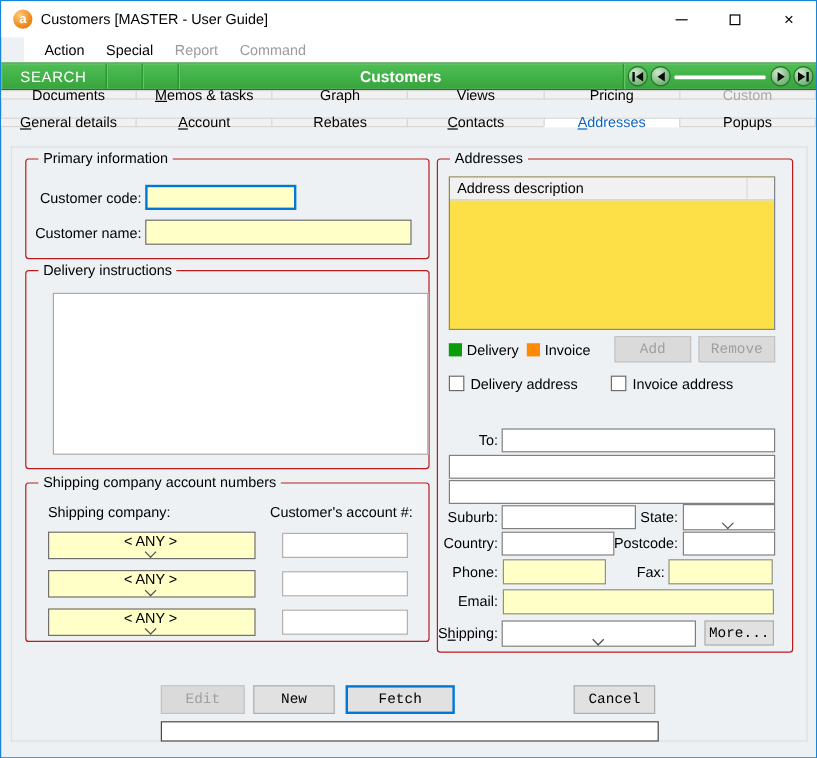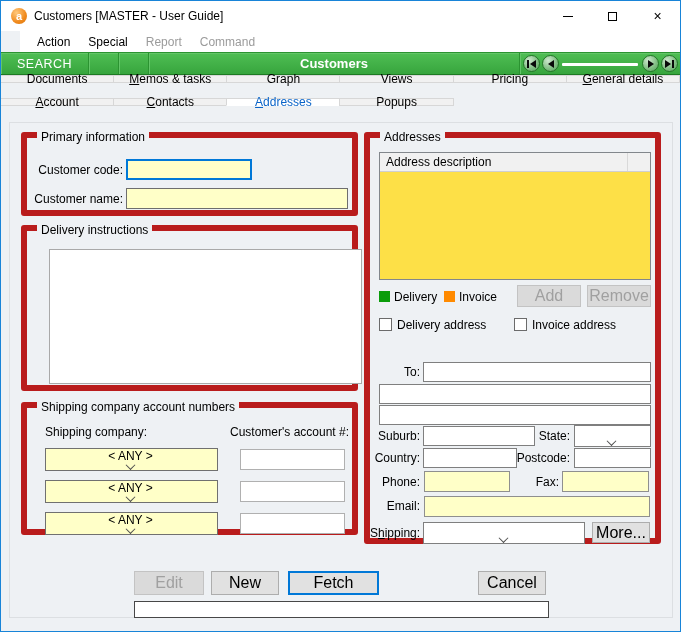--- a/index.html
+++ b/index.html
@@ -43,21 +43,21 @@
   .tabstrip { position:absolute; left:0; top:75px; width:679px; height:46px; display:grid;
     grid-template-columns:repeat(6,1fr); grid-template-rows:23px 23px; }
   .tab { background:#f1f1f1; border:1px solid #d7d7d7; margin:-1px 0 16px -1px; display:flex; align-items:center; justify-content:center; font-size:12px; }
   .tab.active { background:#fff; color:#0a64c8; border-bottom:1px solid #fff; }
   .tab.disabled { color:#a8a8a8; }
   .ak { text-decoration:underline; }
 
   
   .panel { position:absolute; left:8px; top:121px; width:664px; height:496px; border:1px solid #dcdfe2; background:#eef1f4; }
 
-  .fieldset { position:absolute; border:6px solid #b91c1c; border-radius:3px; }
+  .fieldset { position:absolute; border:1px solid #b91c1c; border-radius:3px; }
   .legend { position:absolute; top:-8px; left:10px; background:#eef1f4; padding:0 4px; font-size:12px; }
 
   .lbl { position:absolute; font-size:12px; white-space:nowrap; }
   .lbl.r { text-align:right; }
 
   input.box, .box { position:absolute; border:1px solid #8f8f8f; background:#fff; font-family:"Liberation Sans",sans-serif; font-size:12px; padding:1px 4px; outline:none; }
   .yellow { background:#ffffc8 !important; }
   .focused { border:2px solid #0078d7 !important; }
 
   .combo { position:absolute; background:#fff; border:1px solid #707070; display:flex; align-items:center; justify-content:space-between; padding:0 7px 0 5px;flex-direction:column; }
@@ -65,21 +65,21 @@
 
   .textarea { position:absolute; background:#fff; border:1px solid #a9a9a9; }
 
   .listbox { position:absolute; border:1px solid #82878c; background:#fde047; }
   .lb-header { display:flex; height:19px; background:#f1f1f1; border-bottom:1px solid #cfcfcf; }
   .lb-col { padding:2px 6px; font-size:12px; border-right:1px solid #d9d9d9; }
   .lb-col.c1 { width:248px; } .lb-col.c2 { flex:1; border-right:none; }
 
   .swatch { position:absolute; width:11px; height:11px; }
 
-  .btn { position:absolute; background:#e1e1e1; border:1px solid #adadad; font-family:Liberation Sans, sans-serif; font-size:16px; text-align:center; display:flex; align-items:center; justify-content:center; }
+  .btn { position:absolute; background:#e1e1e1; border:1px solid #adadad; font-family:Liberation Mono, monospace; font-size:12px; text-align:center; display:flex; align-items:center; justify-content:center; }
   .btn.disabled { background:#dadada; border-color:#c3c3c3; color:#a0a0a0; }
   .btn.focus { border:2px solid #0078d7; }
 
   .cb { position:absolute; width:13px; height:13px; background:#fff; border:1px solid #6b6b6b; }
 
   .statusbar { position:absolute; left:133px; top:600px; width:415px; height:17px; background:#fff; border:1px solid #474747; }
 </style>
 </head>
 <body>
 
@@ -139,25 +139,31 @@
       </div>
     <div class="tab">
         <span><span>Graph</span><span class="ak"></span><span></span></span>
       </div>
     <div class="tab">
         <span><span>Views</span><span class="ak"></span><span></span></span>
       </div>
     <div class="tab">
         <span><span>Pricing</span><span class="ak"></span><span></span></span>
       </div>
+    <div class="tab disabled">
+        <span><span>Custom</span><span class="ak"></span><span></span></span>
+      </div>
     <div class="tab">
         <span><span></span><span class="ak">G</span><span>eneral details</span></span>
       </div>
     <div class="tab">
         <span><span></span><span class="ak">A</span><span>ccount</span></span>
+      </div>
+    <div class="tab">
+        <span><span>Rebates</span><span class="ak"></span><span></span></span>
       </div>
     <div class="tab">
         <span><span></span><span class="ak">C</span><span>ontacts</span></span>
       </div>
     <div class="tab active">
         <span><span></span><span class="ak">A</span><span>ddresses</span></span>
       </div>
     <div class="tab">
         <span><span>Popups</span><span class="ak"></span><span></span></span>
       </div>

